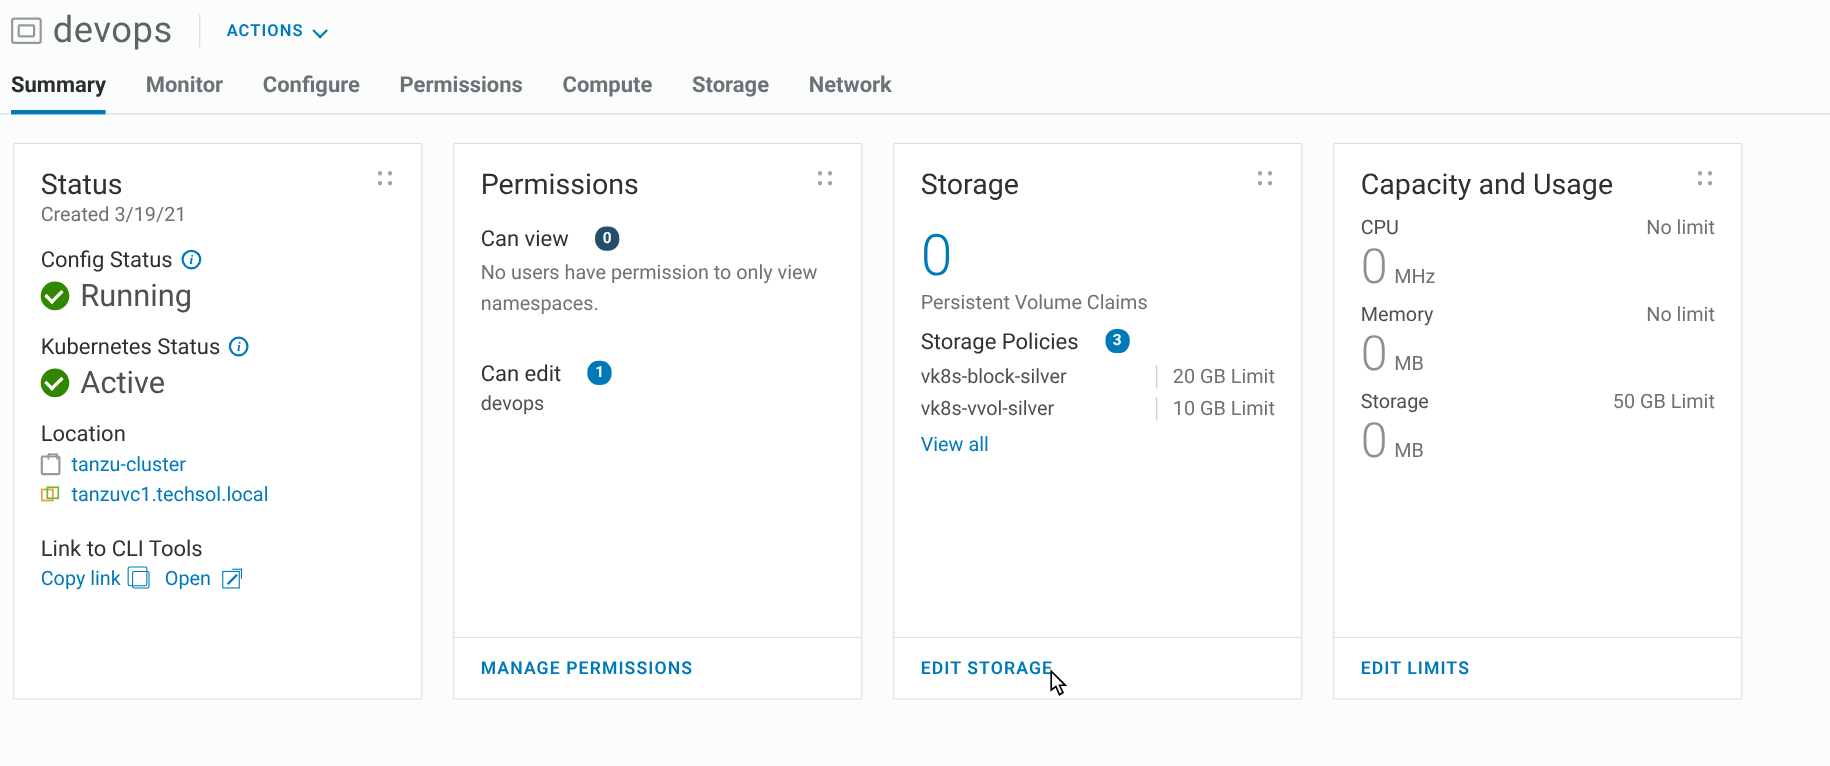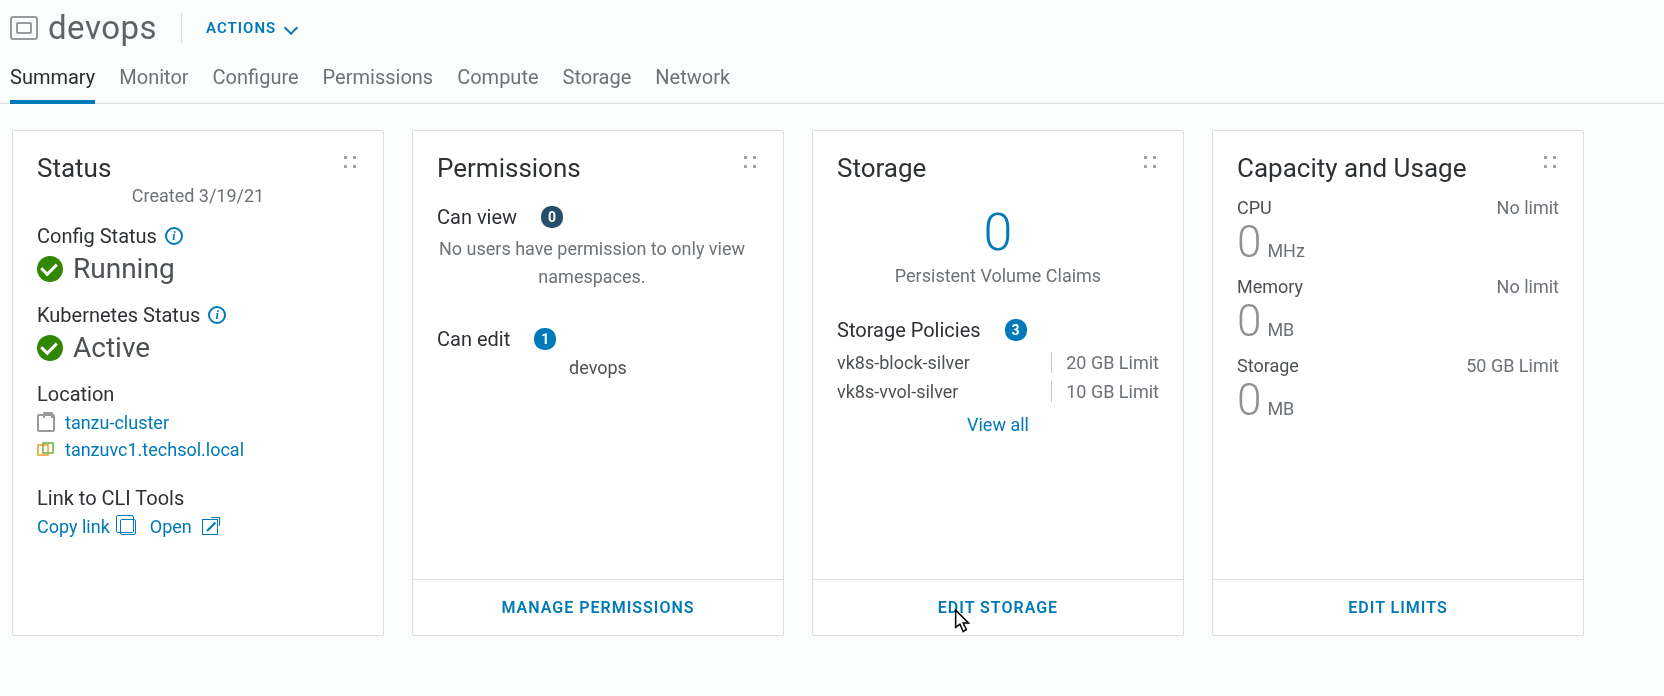--- a/index.html
+++ b/index.html
@@ -46,33 +46,33 @@
   }
   .chev-down { width: 14px; height: 14px; position: relative; }
   .chev-down::before {
     content: ""; position: absolute; left: 2px; top: 0; width: 8px; height: 8px;
     border-right: 2px solid var(--link); border-bottom: 2px solid var(--link);
     transform: rotate(45deg);
   }
 
   
   .tabs {
-    display: flex; gap: 24px; padding: 18px 20px 0 10px; border-bottom: 1px solid var(--border);
+    display: flex; gap: 36px; padding: 18px 20px 0 10px; border-bottom: 1px solid var(--border); font-weight: bold;
   }
   .tab {
     font-size: 20px; color: var(--muted); padding-bottom: 14px; cursor: pointer; position: relative;
   }
   .tab.active { color: #2a2d30; }
   .tab.active::after {
     content: ""; position: absolute; left: 0; right: 0; bottom: -1px; height: 4px; background: var(--active-blue);
   }
 
   
   .cards {
-    display: flex; gap: 28px; padding: 26px 12px 0 12px; align-items: stretch; text-align: center;
+    display: flex; gap: 28px; padding: 26px 12px 0 12px; align-items: stretch;
   }
   .card {
     background: var(--card-bg); border: 1px solid var(--border); border-radius: 2px;
     width: 372px; height: 506px; display: flex; flex-direction: column; position: relative;
   }
   .card-hdr {
     display: flex; justify-content: space-between; align-items: flex-start;
     padding: 22px 24px 0 24px;
   }
   .card-title { font-size: 26px; color: #2e3134; }
@@ -263,21 +263,21 @@
 
     <div class="card">
       <div class="card-hdr">
         <div class="card-title">Storage</div>
         <div class="drag-handle"></div>
       </div>
       <div class="card-body">
         <div class="big-zero">0</div>
         <div class="subtle" style="margin-top:6px;">Persistent Volume Claims</div>
 
-        <div class="perm-row" style="margin-top:32px;">
+        <div class="perm-row" style="margin-top:12px;">
           <span>Storage Policies</span>
           <span class="badge-fill blue">3</span>
         </div>
         <div class="policy-table">
           <div class="row">
             <span>vk8s-block-silver</span>
             <span class="lim">20 GB Limit</span>
           </div>
           <div class="row">
             <span>vk8s-vvol-silver</span>

